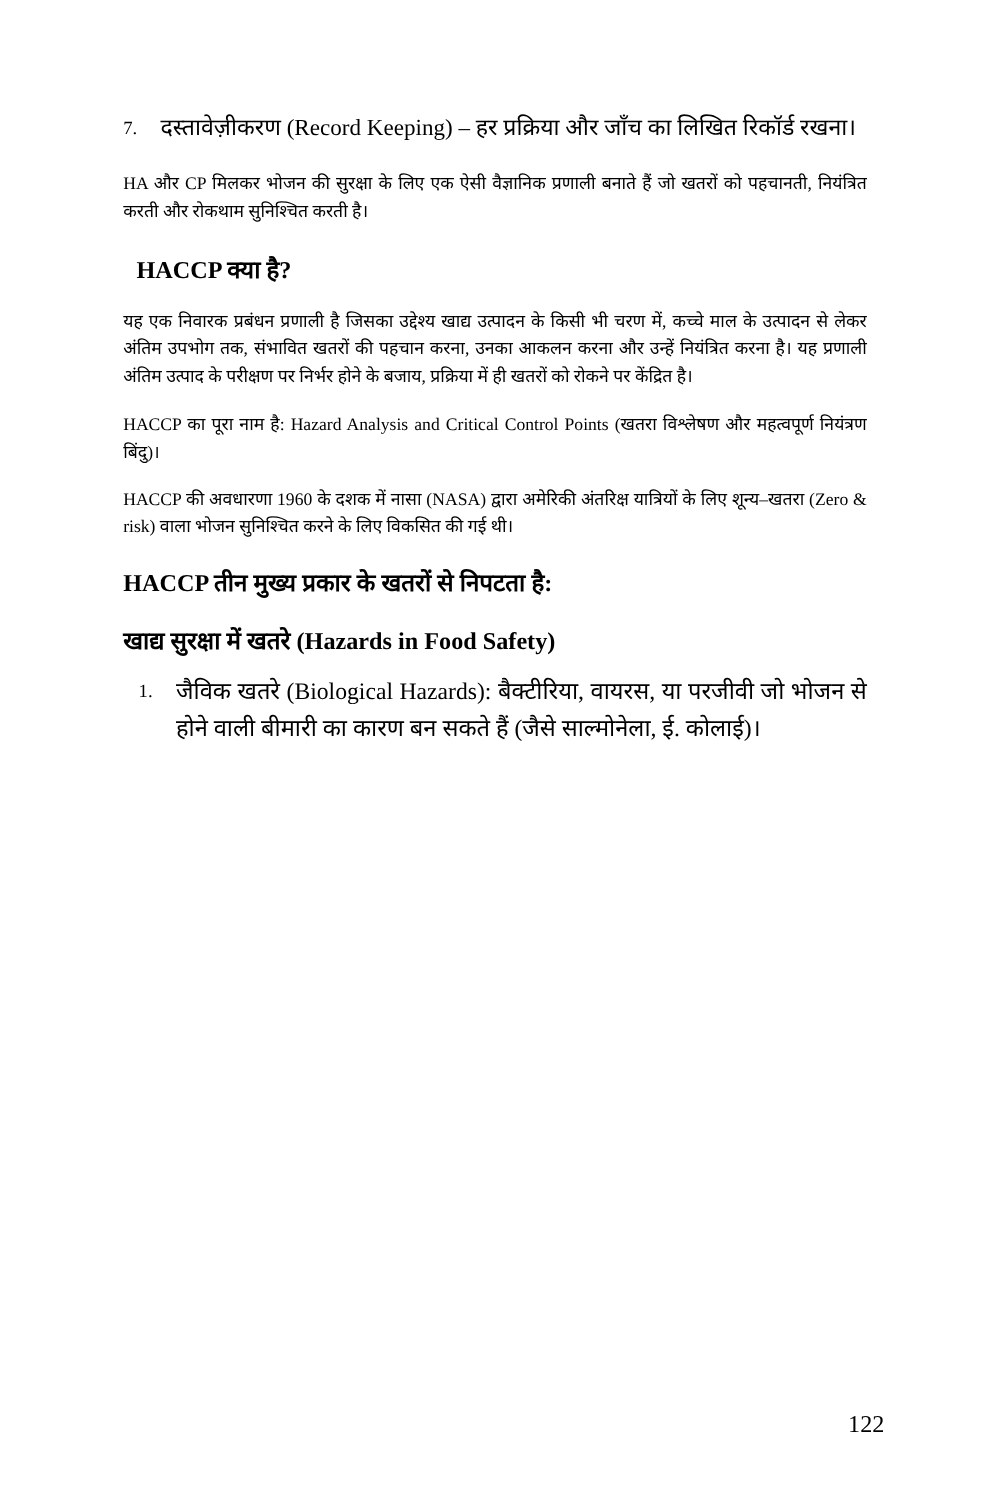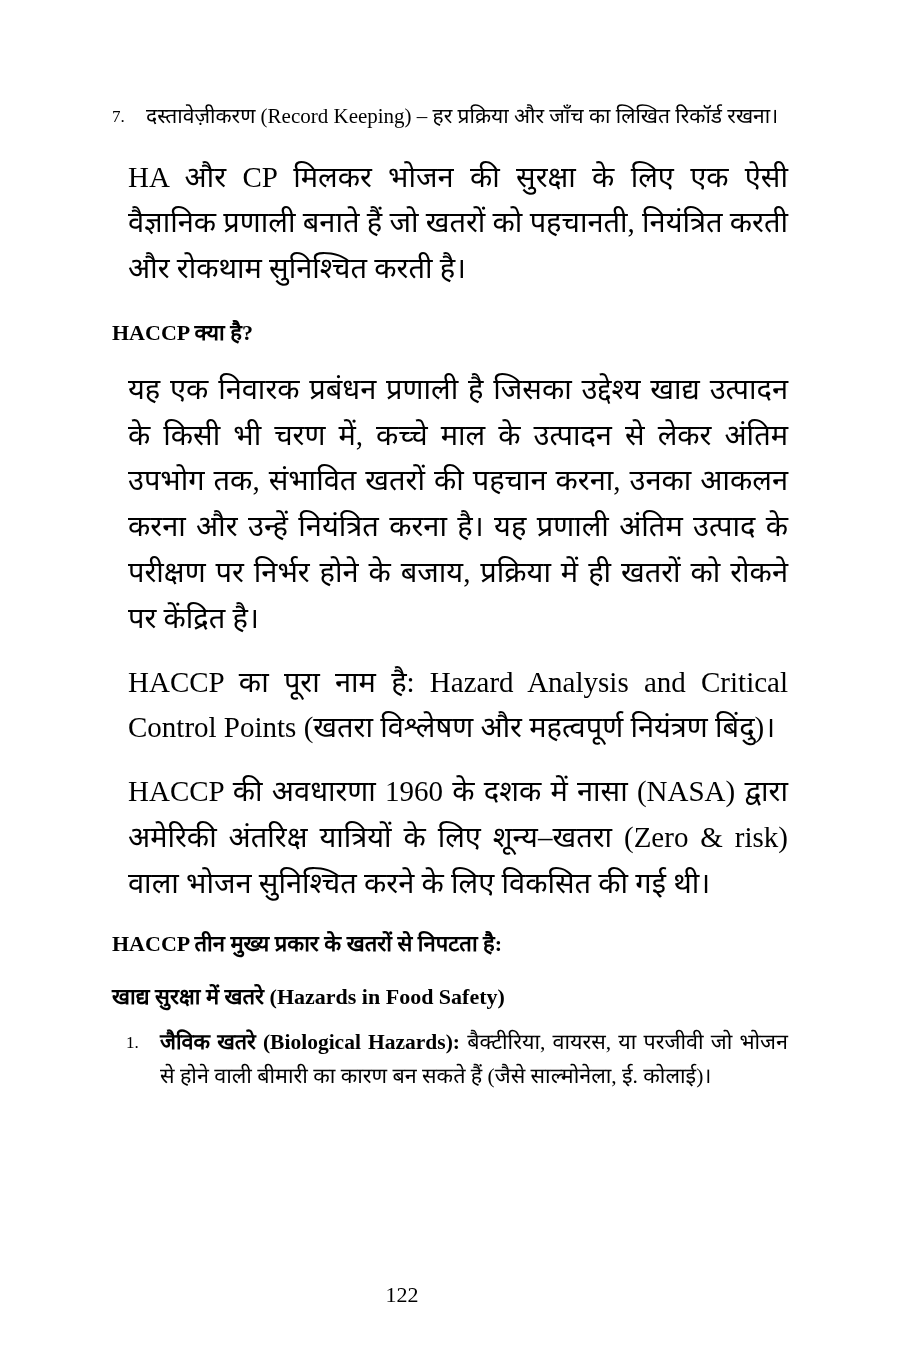--- a/index.html
+++ b/index.html
@@ -42,31 +42,31 @@
     padding-top: 4px;
     text-align: left;
   }
   .num-item .itxt {
     flex: 1 1 auto;
     text-align: justify;
     text-justify: inter-word;
   }
 
   p.body {
-    font-size: 29px;
+    font-size: 16px;
     line-height: 1.58;
-    margin: 0 0 18px 16px;
+    margin: 0 0 18px 0;
     text-align: justify;
     text-justify: inter-word;
   }
 
   h2.heading {
     font-size: 22px;
     font-weight: bold;
-    margin: 26px 0 18px 0;
+    margin: 26px 0 18px 12px;
     line-height: 1.4;
   }
   h2.heading.tight {
     margin: 22px 0 14px 0;
   }
 
   
   .num-list2 {
     margin: 6px 0 0 0;
     padding: 0;
@@ -79,28 +79,28 @@
   .num-list2 .num-item .marker {
     width: 34px;
     font-size: 17px;
     padding-top: 4px;
     padding-left: 14px;
     box-sizing: content-box;
   }
   .num-list2 .num-item .itxt {
     text-align: justify;
   }
-  .b { font-weight: bold; }
+  .b { font-weight: normal; }
 
   .page-number {
     position: absolute;
     bottom: 42px;
     left: 0;
     width: 804px;
-    text-align: center;
+    text-align: right;
     font-size: 22px;
   }
 </style>
 </head>
 <body>
 
 <div class="page">
 
   <ul class="num-list">
     <li class="num-item">

